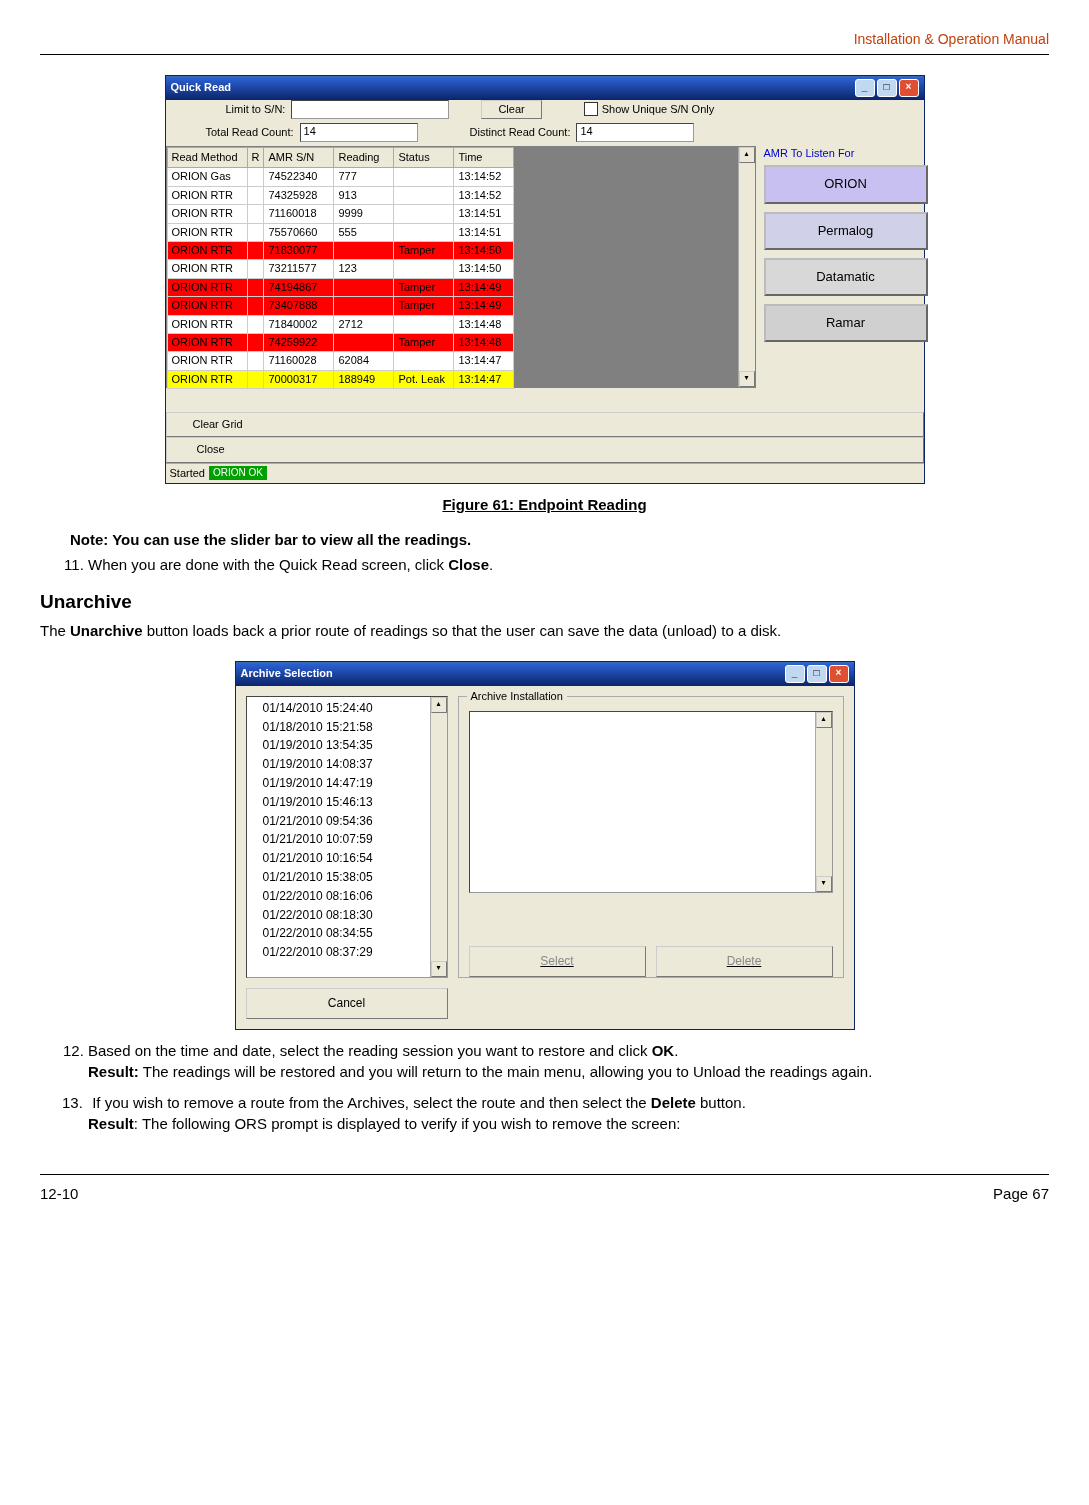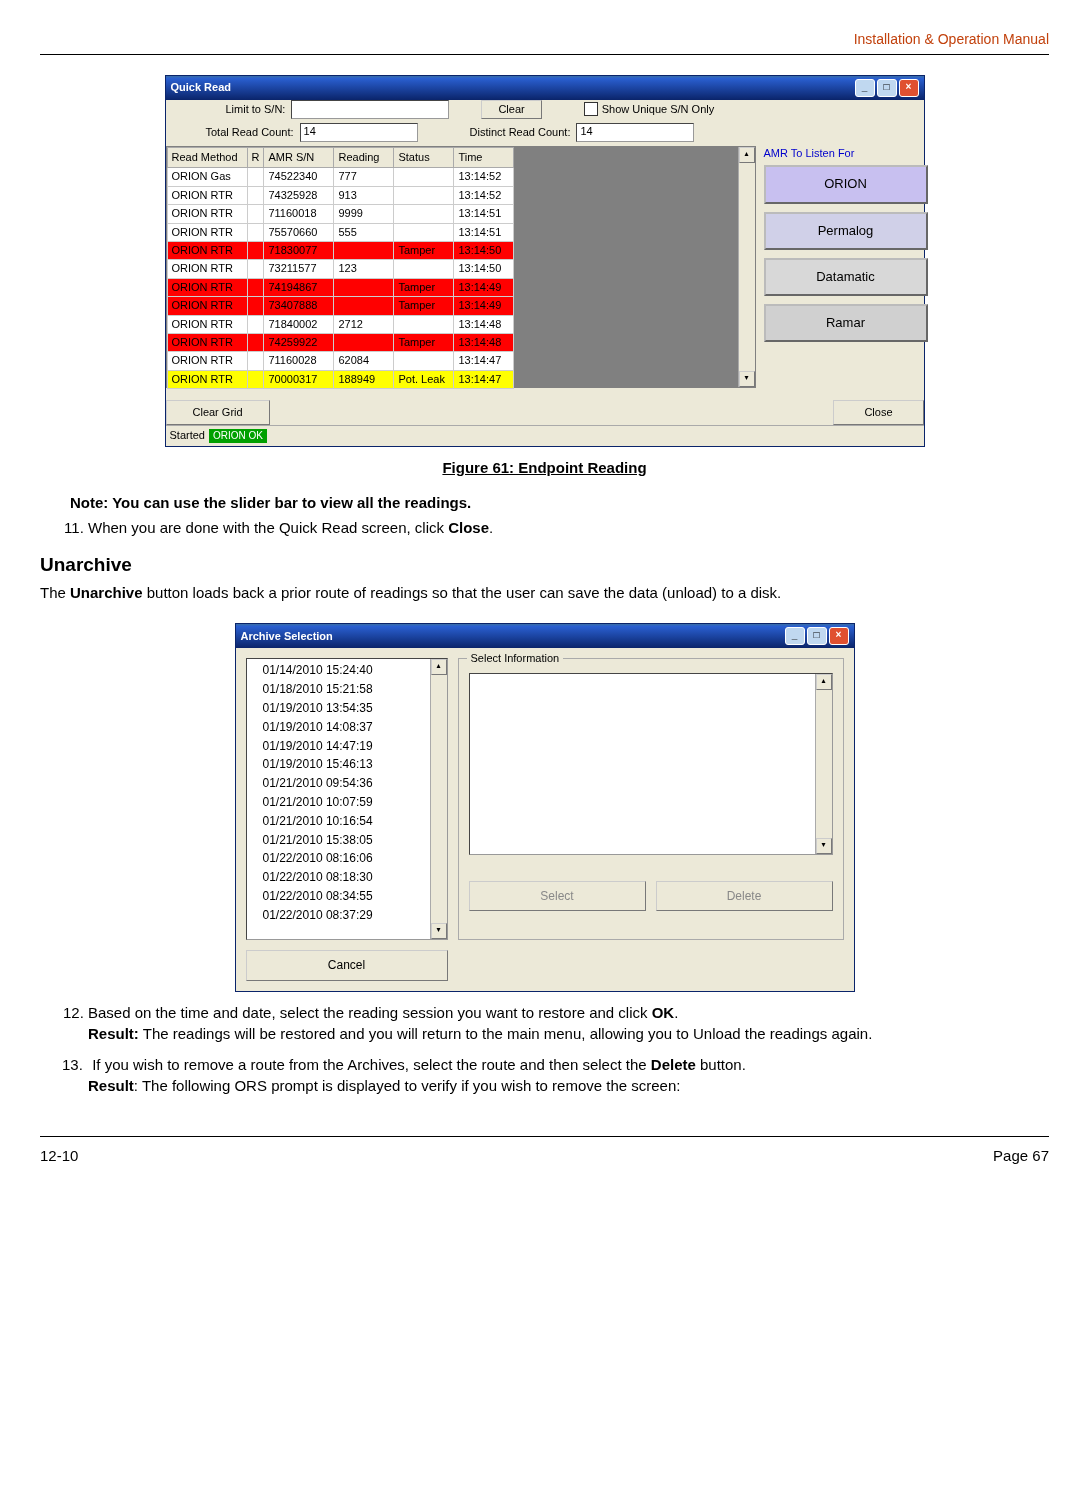--- a/index.html
+++ b/index.html
@@ -170,21 +170,22 @@
     font-size: 13px;
     text-align: center;
   }
   .sel1 { background: #c8c0f0; }
   .sel2 { background: #d0d0e8; }
   .sel3 { background: #d8d8d8; }
   .sel4 { background: #d0d0d0; }
   .bottom-row {
     display: flex;
     justify-content: space-between;
-    margin-top: 12px;
+    margin-top: 24px;
+    flex-direction: column;
   }
   .status {
     padding: 2px 4px;
     font-size: 11px;
     border-top: 1px solid #aaa;
     display: flex;
     align-items: center;
     gap: 4px;
   }
   .status .ok {
@@ -536,28 +537,28 @@
               </div>
             <div class="vscroll">
               <div class="arrU">▴</div>
               <div class="arrD">▾</div>
             </div>
           </div>
           <div class="ar-btn" style="margin-top:10px;">Cancel</div>
         </div>
         <div class="fieldset-like">
           <div class="groupbox">
-            <span class="group-title">Select Information</span>
+            <span class="group-title">Archive Installation</span>
             <div class="group-inner">
               <div class="vscroll" style="position:absolute; right:0; top:0; bottom:auto; height:100%;">
                 <div class="arrU">▴</div>
                 <div class="arrD">▾</div>
               </div>
             </div>
-            <div class="ar-btns" style="position:absolute; bottom:28px; left:10px; right:10px;">
+            <div class="ar-btns" style="position:absolute; bottom:0; left:10px; right:10px;text-decoration:underline;">
               <div class="ar-btn dis">Select</div>
               <div class="ar-btn dis">Delete</div>
             </div>
           </div>
         </div>
       </div>
     </div>
   </div>
 </div>
 

